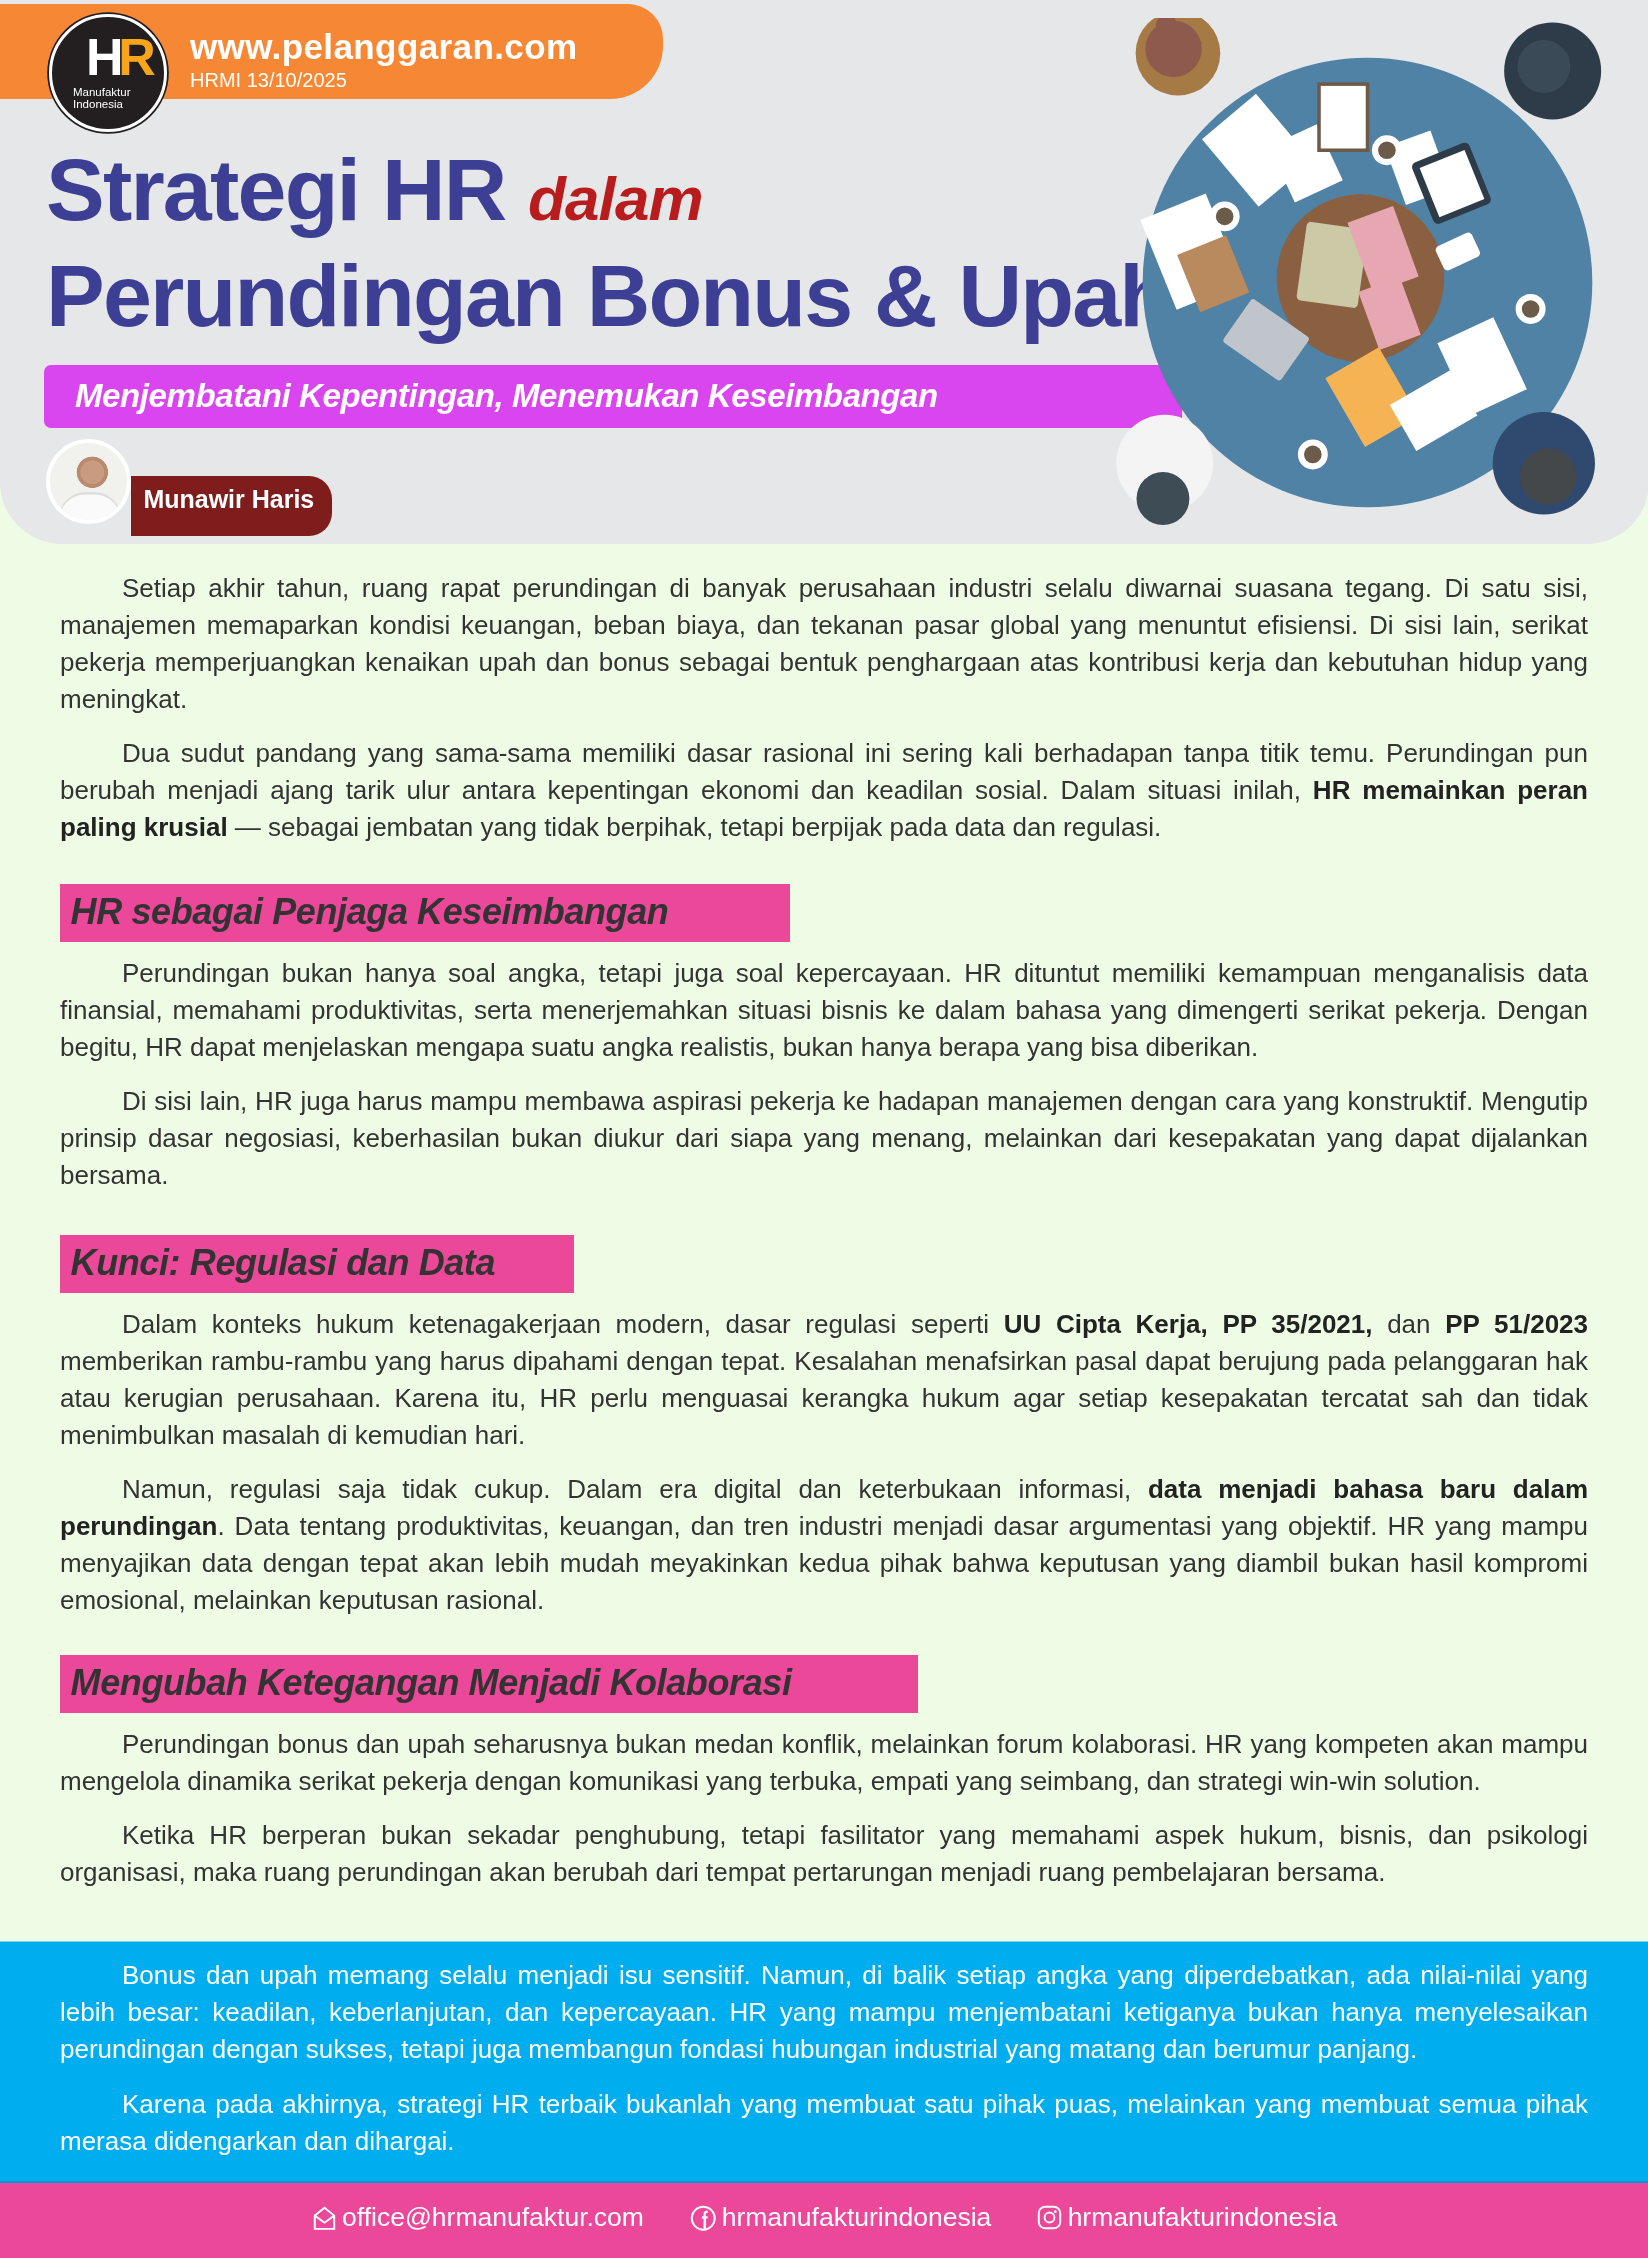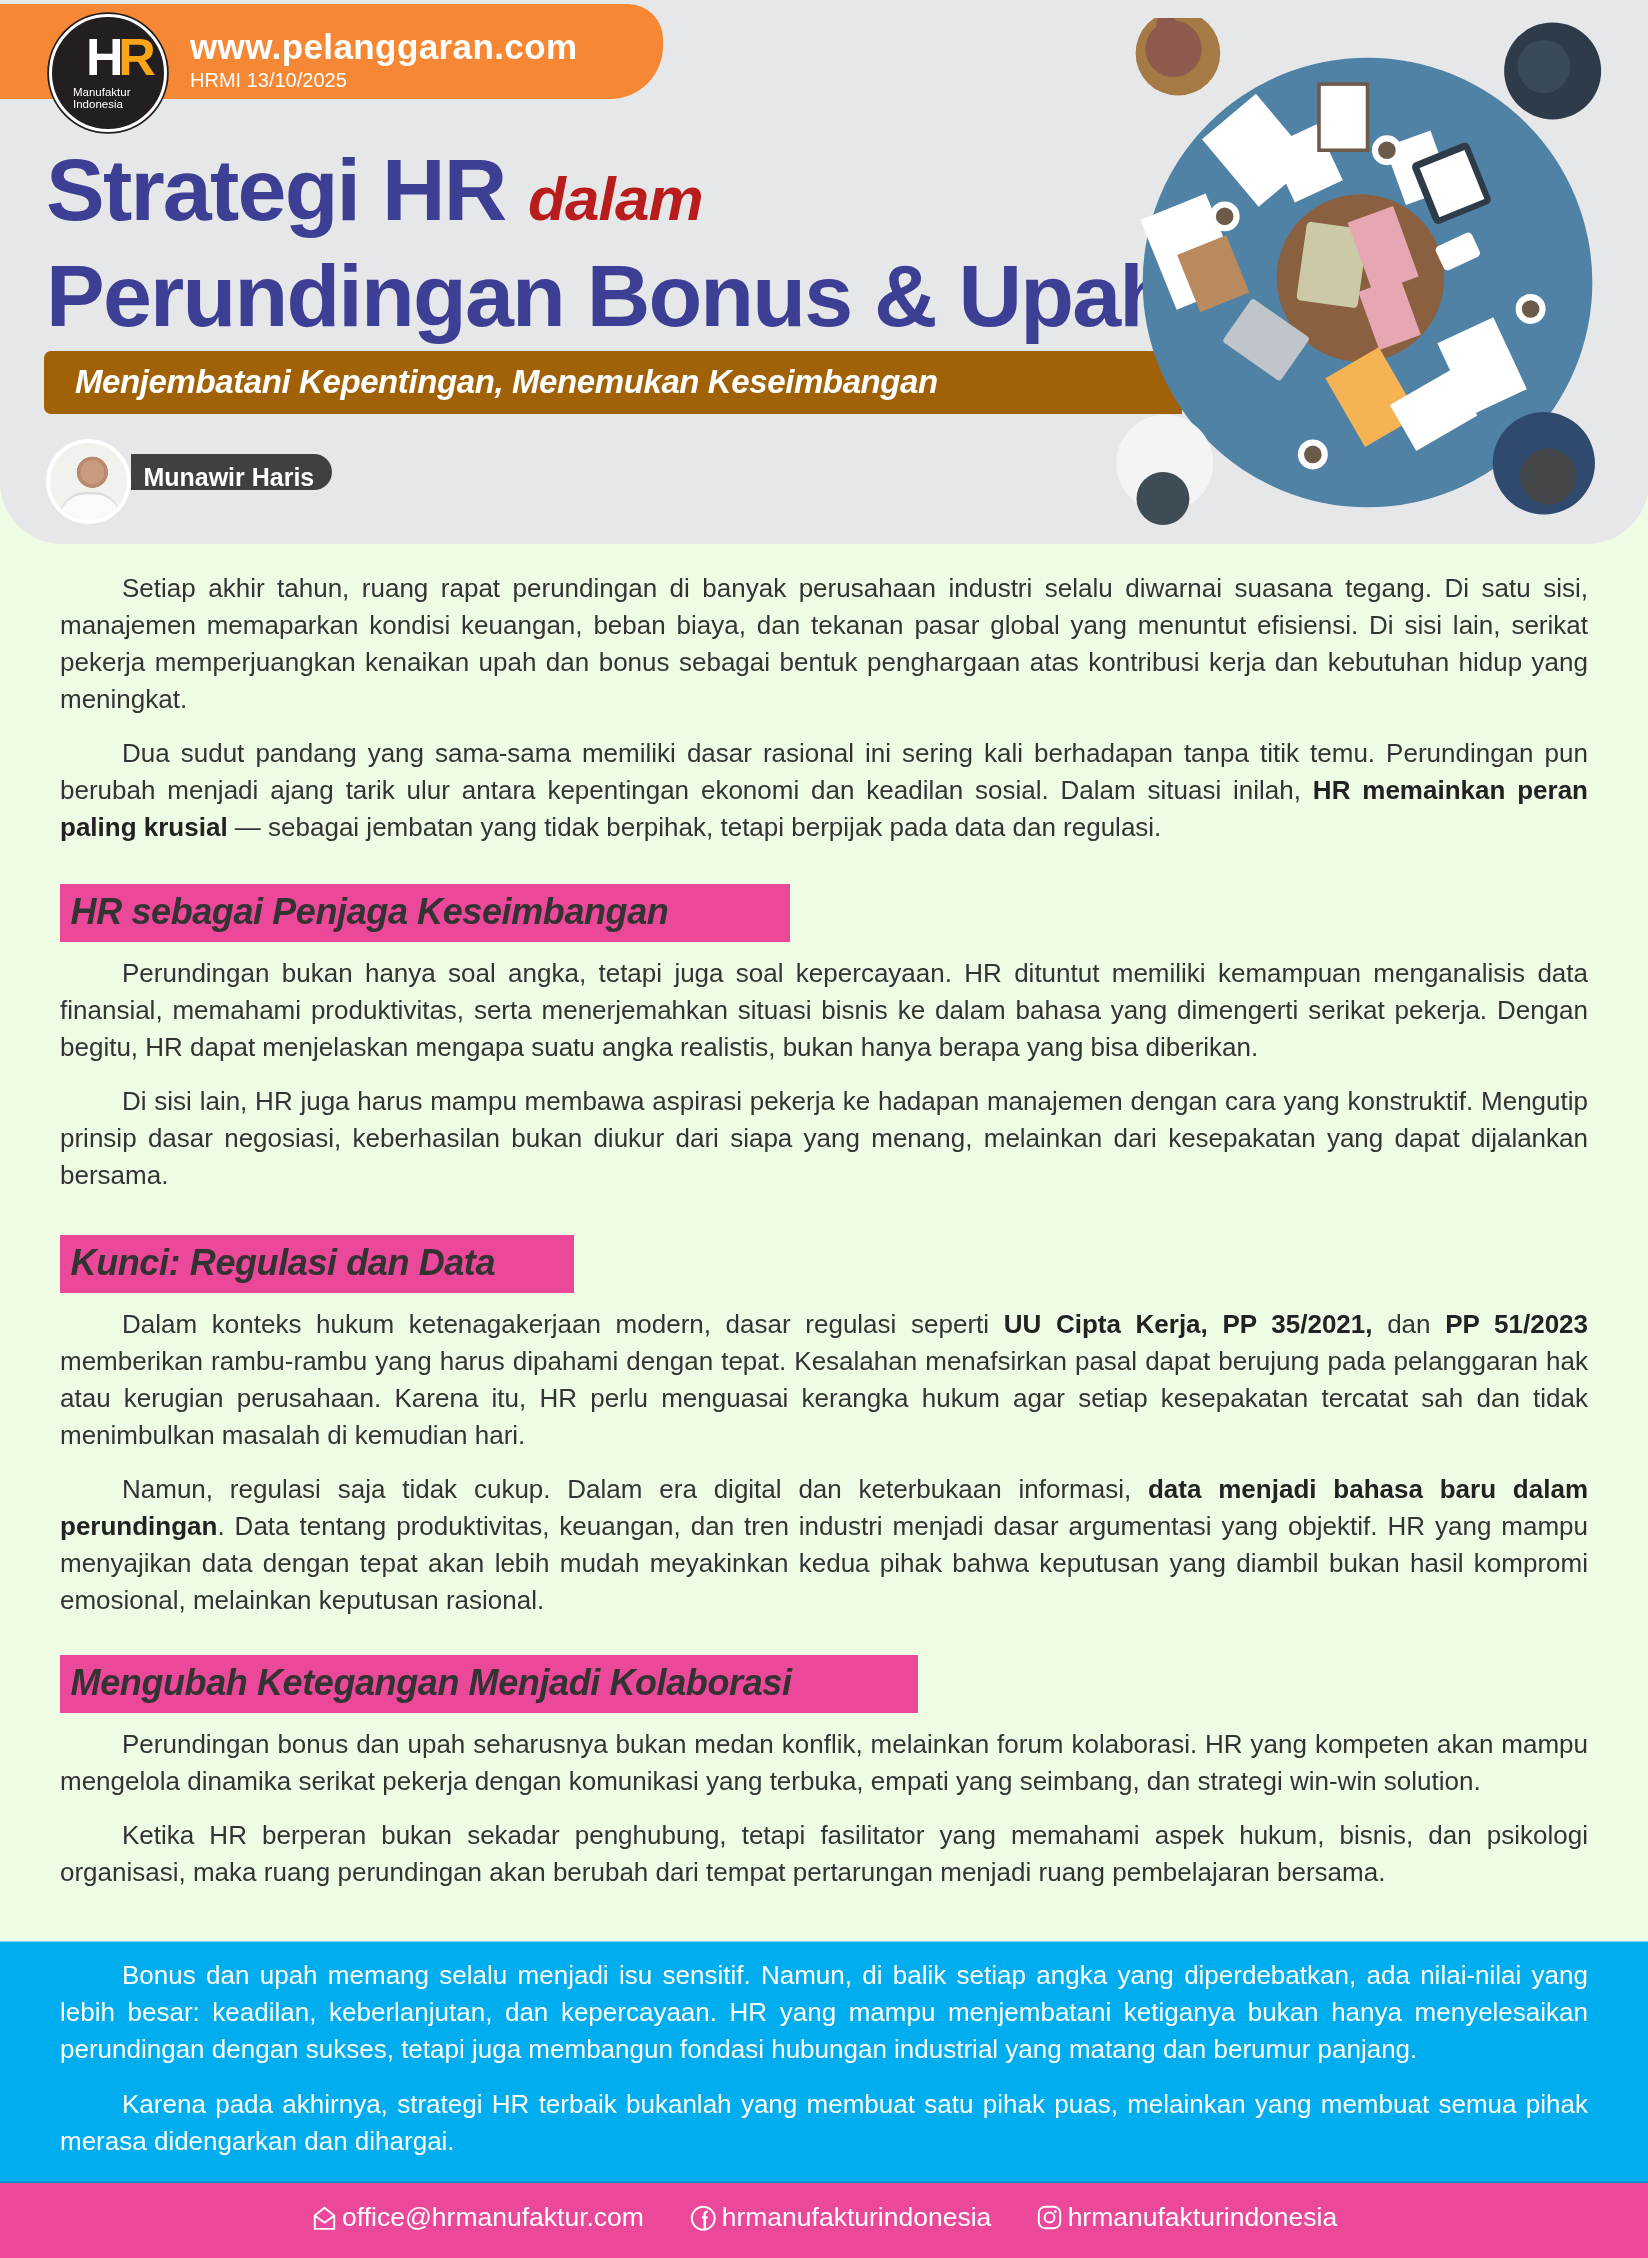--- a/index.html
+++ b/index.html
@@ -9,26 +9,26 @@
 .topband{position:absolute;left:0;top:3.5px;width:663px;height:95px;background:#F68835;border-top-right-radius:35px;border-bottom-right-radius:53px}
 .logo{position:absolute;left:49px;top:14px;width:118px;height:118px;border-radius:50%;background:#231F20;border:3.5px solid #fff;box-shadow:0 0 0 1.8px #231F20}
 .logo .hr{position:absolute;left:34px;top:16px;font-family:"Liberation Sans",sans-serif;font-weight:bold;font-size:52px;line-height:48px;color:#fff;letter-spacing:-5.3px}
 .logo .hr span{color:#F9A51A}
 .logo .sub{position:absolute;left:21px;top:69px;font-size:11.5px;line-height:12.4px;color:#fff}
 .site{position:absolute;left:190px;top:23px;font-weight:bold;font-size:35px;color:#fff;letter-spacing:0.4px}
 .date{position:absolute;left:190px;top:65px;font-size:20px;color:#fff}
 .title1{position:absolute;left:46px;top:141px;font-weight:bold;font-size:88px;line-height:97px;color:#3D3F94;letter-spacing:-1.8px;white-space:nowrap}
 .title1 .dalam{color:#b91c1c;font-style:italic;font-size:62px;font-weight:bold;letter-spacing:-0.9px}
 .title2{position:absolute;left:46px;top:247px;font-weight:bold;font-size:88px;line-height:97px;color:#3D3F94;letter-spacing:-1.8px;white-space:nowrap}
-.subbar{position:absolute;left:44px;top:351px;width:1138px;height:63px;background:#a16207;border-radius:7px 0 0 7px}
+.subbar{position:absolute;left:44px;top:365px;width:1138px;height:63px;background:#d946ef;border-radius:7px 0 0 7px}
 .subbar span{position:absolute;left:31px;top:12.4px;font-size:33px;font-weight:bold;font-style:italic;color:#fff;letter-spacing:-0.4px}
 .author{position:absolute;left:46px;top:439px;height:85px}
 .avatar{position:absolute;left:0;top:0;width:85px;height:85px;border-radius:50%;border:4.4px solid #fff;background:radial-gradient(circle at 55% 38%,#C99C80 0 18%,#B88A70 19% 24%,#F1F1EE 25% 100%);overflow:hidden}
 .avatar::after{content:"";position:absolute;left:8.8px;top:49px;width:62px;height:35px;border-radius:26.5px 26.5px 0 0;background:#FAFAFA;box-shadow:inset 0 2.6px 0 #ddd}
-.namebar{position:absolute;left:85px;top:15px;width:201px;height:36px;background:#404040;border-radius:0 23px 23px 0}
+.namebar{position:absolute;left:85px;top:37px;width:201px;height:60px;background:#7f1d1d;border-radius:0 23px 23px 0}
 .namebar span{position:absolute;left:12.4px;top:8.8px;font-size:25px;font-weight:bold;color:#fff}
 .illus{position:absolute;left:1103px;top:17.6px;width:529px;height:529px}
 .content{position:absolute;left:60px;top:570px;width:1528px}
 p.body{font-size:26px;line-height:37px;text-align:justify;text-indent:62px;color:#333;margin-bottom:17px}
 p.body b{color:#222}
 .h2{display:inline-block;background:#ec4899;padding:7px 10.6px 8.8px 10.6px;font-size:36px;font-weight:bold;font-style:italic;color:#333;letter-spacing:-0.4px;margin-top:24px;margin-bottom:13.2px}
 .blueband{position:absolute;left:0;top:1941px;width:1649px;height:240px;background:#00AEEF;border-top:1.8px solid #7FD4F2}
 .blueband .inner{position:absolute;left:60px;top:15px;width:1528px}
 .blueband p.body{color:#fff;margin-bottom:17.6px}
 .footer{position:absolute;left:0;top:2181px;width:1649px;height:78px;background:#ec4899;border-top:2.6px solid #0A95D1}

